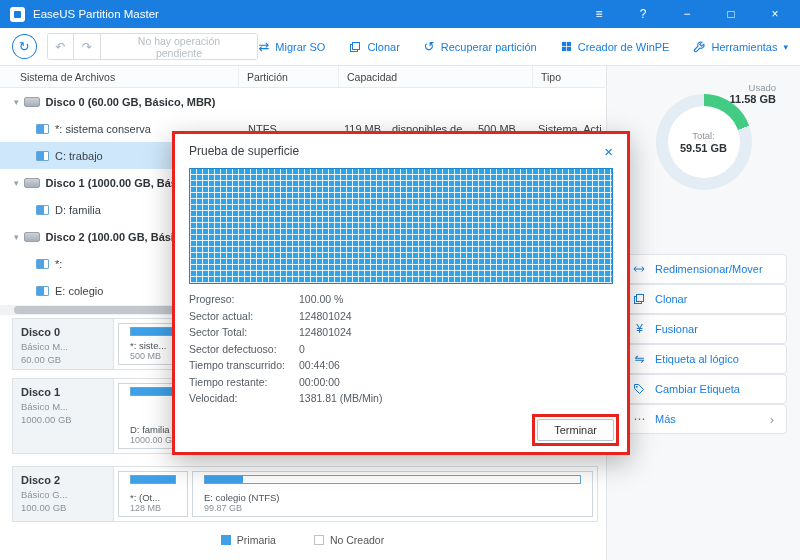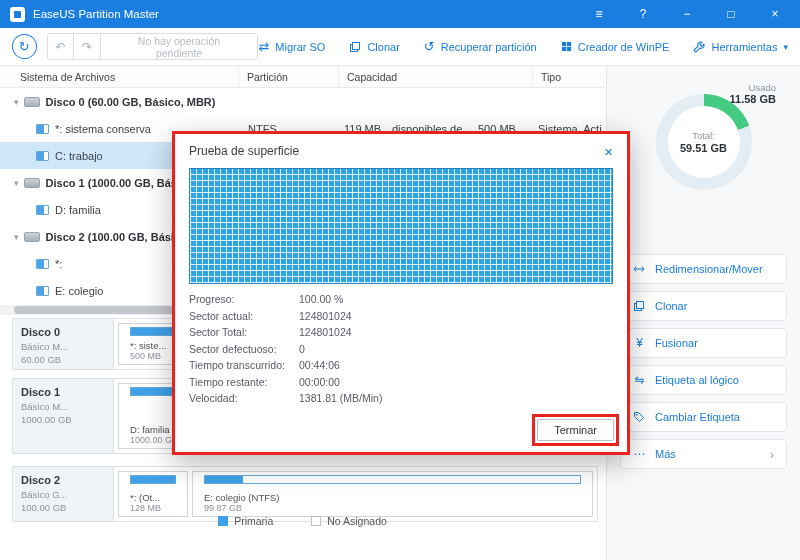--- a/index.html
+++ b/index.html
@@ -79,21 +79,21 @@
   .pparts { flex:1; display:flex; gap:4px; padding:4px; min-width:0; }
   .block { border:1px solid #cfd6dd; padding:3px 11px; display:flex; flex-direction:column;
     font-size:9.5px; color:#4a5056; min-width:0; cursor:pointer; }
   .block .bar { height:9px; border:1px solid #62a9da; background:#fff; }
   .block .bar i { display:block; height:100%; background:#3fa0e8; }
   .block .labels { margin-top:auto; }
   .block .l1 { white-space:nowrap; overflow:hidden; }
   .block .l2 { color:#8a929a; font-size:9px; }
 
   
-  .legend { position:absolute; top:515px; left:0; width:605px; display:flex;
+  .legend { position:absolute; top:534px; left:0; width:605px; display:flex;
     justify-content:center; gap:38px; align-items:center; font-size:10.5px; color:#555; }
   .legend .item { display:flex; align-items:center; gap:6px; }
   .sq { width:10px; height:10px; display:inline-block; }
   .sq.primary { background:#3fa0e8; }
   .sq.unalloc { background:#fff; border:1px solid #b9c2cb; }
 
   
   .sidebar { position:absolute; top:66px; right:0; width:194px; bottom:0;
     background:#f6f8fa; border-left:1px solid #e2e6ea; }
   .used-block { position:absolute; top:16px; right:24px; text-align:right; }
@@ -101,21 +101,21 @@
   .used-value { font-size:11px; font-weight:bold; color:#2e3338; }
   .donut { position:absolute; top:28px; left:50%; transform:translateX(-50%);
     width:96px; height:96px; border-radius:50%;
     background:conic-gradient(#43cb83 0 19.5%, #e4edf4 19.5% 100%);
     display:flex; align-items:center; justify-content:center; }
   .donut-hole { width:72px; height:72px; background:#fff; border-radius:50%;
     display:flex; flex-direction:column; align-items:center; justify-content:center; gap:1px; }
   .total-label { font-size:9.5px; color:#8e969e; }
   .total-value { font-size:11px; font-weight:bold; color:#2e3338; }
   .actions { position:absolute; top:188px; left:13px; right:13px;
-    display:flex; flex-direction:column; gap:7px; }
+    display:flex; flex-direction:column; }
   .action-btn { height:30px; background:#fff; border:1px solid #e0e6ec; border-radius:4px;
     display:flex; align-items:center; gap:9px; padding:0 12px; color:#1a7de0;
     font-size:11px; cursor:pointer; text-align:left; white-space:nowrap; }
   .action-btn .a-ico { width:13px; text-align:center; font-size:12px; line-height:1; flex:0 0 auto; }
   .action-btn .a-chev { margin-left:auto; color:#98a2ac; font-size:13px; }
 
   
   .dialog { position:absolute; top:131px; left:172px; width:458px; height:324px;
     background:#fff; border:3px solid #e8231d; box-shadow:0 8px 26px rgba(0,0,0,.28); }
   .dialog-inner { position:absolute; inset:0; padding:10px 14px; }
@@ -331,21 +331,21 @@
     </div>
   </div>
 
   <div class="legend">
     <span class="item">
       <span class="sq primary"></span>
       <span>Primaria</span>
     </span>
     <span class="item">
       <span class="sq unalloc"></span>
-      <span>No Asignado</span>
+      <span>No Creador</span>
     </span>
   </div>
 
   <aside class="sidebar">
     <div class="used-block">
       <div class="used-label">Usado</div>
       <div class="used-value">11.58 GB</div>
     </div>
     <div class="donut">
       <div class="donut-hole">

